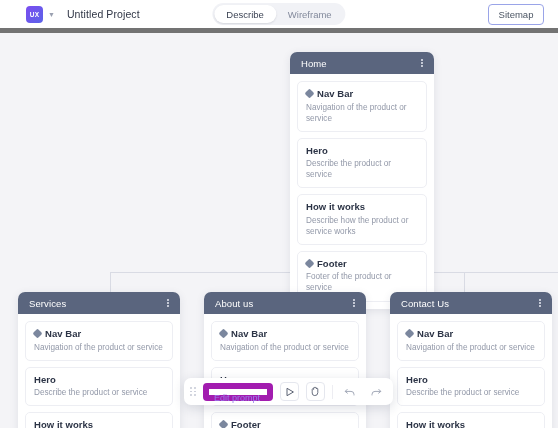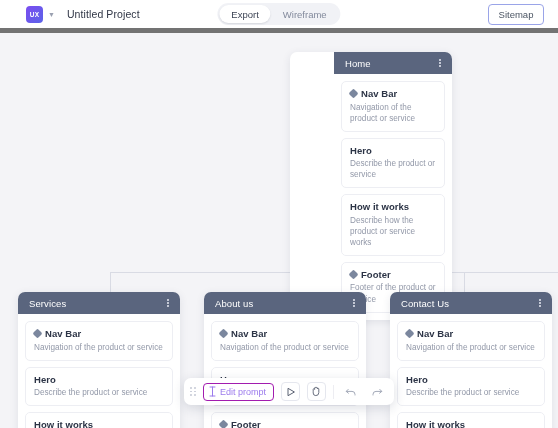--- a/index.html
+++ b/index.html
@@ -108,22 +108,22 @@
     box-shadow: 0 3px 12px rgba(40,50,80,.16);
     height: 27px; display: flex; align-items: center;
     padding: 0 8px 0 6px; gap: 7px;
     z-index: 40;
   }
   .drag-handle { display: grid; grid-template-columns: 1.8px 1.8px; gap: 2px 2.4px; cursor: grab; }
   .drag-handle i { width: 1.8px; height: 1.8px; border-radius: 50%; background: #c6cad6; display: block; }
 
   .edit-prompt {
     display: flex; align-items: center; gap: 4px;
-    border: 1px solid #a21caf; border-radius: 4px;
-    height: 18px; padding: 0 7px 0 5px; cursor: text;
+    border: 6px solid #a21caf; border-radius: 4px;
+    height: 18px; padding: 0 7px 0 5px; cursor: text; flex-direction: column;
   }
   .edit-prompt-label { font-size: 9px; color: #9b7bec; }
 
   .tool-btn {
     width: 19px; height: 19px; border-radius: 4px;
     display: flex; align-items: center; justify-content: center;
     cursor: pointer; border: 1px solid #e5e7ee; background:#fff;
   }
   .tool-btn.plain { border-color: transparent; }
   .tbsep { width: 1px; height: 14px; background: #ededf2; }
@@ -133,40 +133,40 @@
 
 <div class="topbar">
 
   <div class="brand">
     <div class="logo-square">UX</div>
     <span class="brand-caret">▼</span>
     <span class="project-title">Untitled Project</span>
   </div>
 
   <div class="segmented">
-    <div class="seg active">Export</div>
+    <div class="seg active">Describe</div>
     <div class="seg">Wireframe</div>
   </div>
 
   <div class="export-btn">Sitemap</div>
 </div>
 
 <div class="canvas">
 
   <svg class="connectors">
     <g stroke="#d9dbe4" stroke-width="1" fill="none" shape-rendering="crispEdges">
       <line x1="372" y1="222" x2="372" y2="239"></line>
       <line x1="110" y1="239" x2="558" y2="239"></line>
       <line x1="110" y1="239" x2="110" y2="259"></line>
       <line x1="296" y1="239" x2="296" y2="259"></line>
       <line x1="464" y1="239" x2="464" y2="259"></line>
     </g>
   </svg>
 
-  <div class="card" style="left:290px; top:19px; width:162px;padding-left:44px;">
+  <div class="card" style="left:290px; top:19px; width:144px;">
     <div class="card-header">
       <span class="card-title">Home</span>
       <span class="kebab">
           <i></i>
           <i></i>
           <i></i>
         </span>
     </div>
     <div class="card-body">
       <div class="item">

